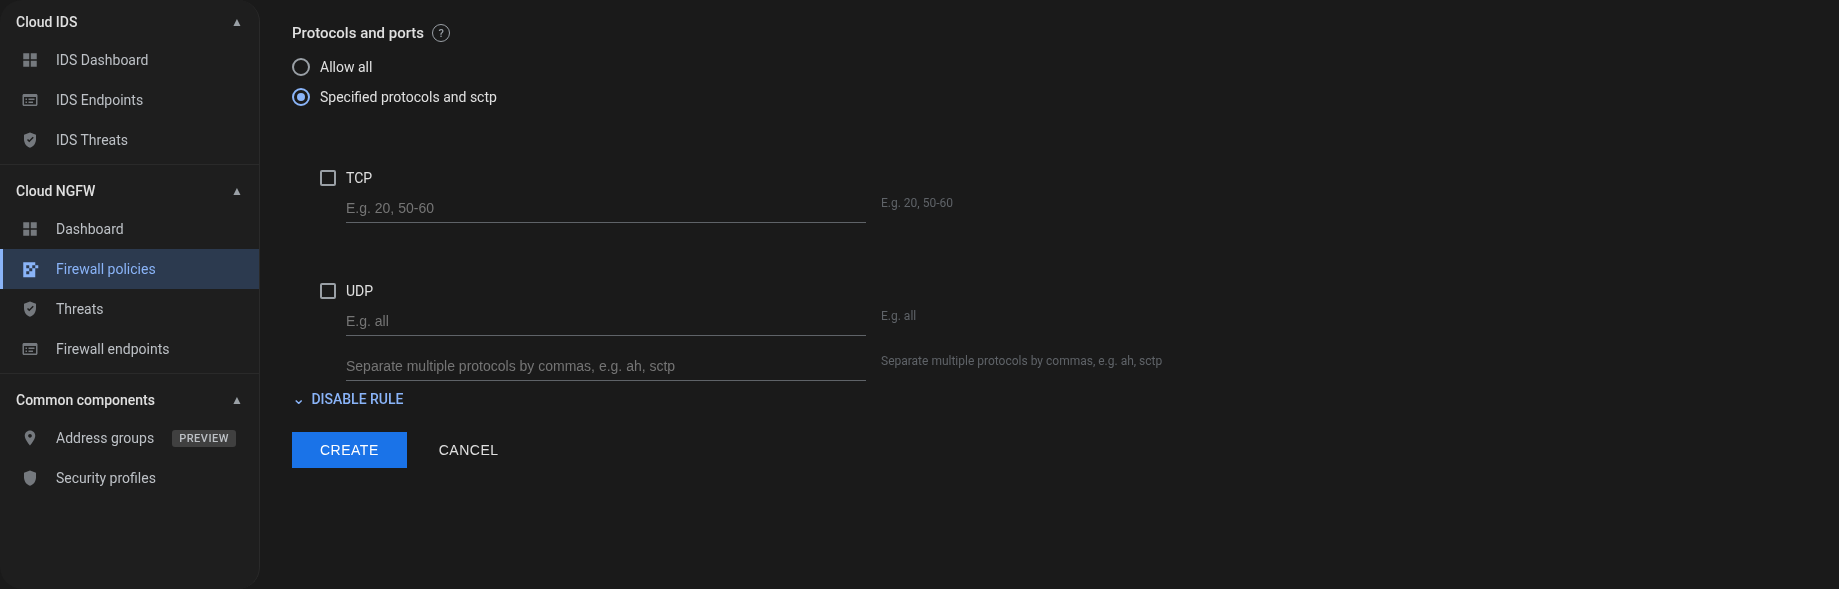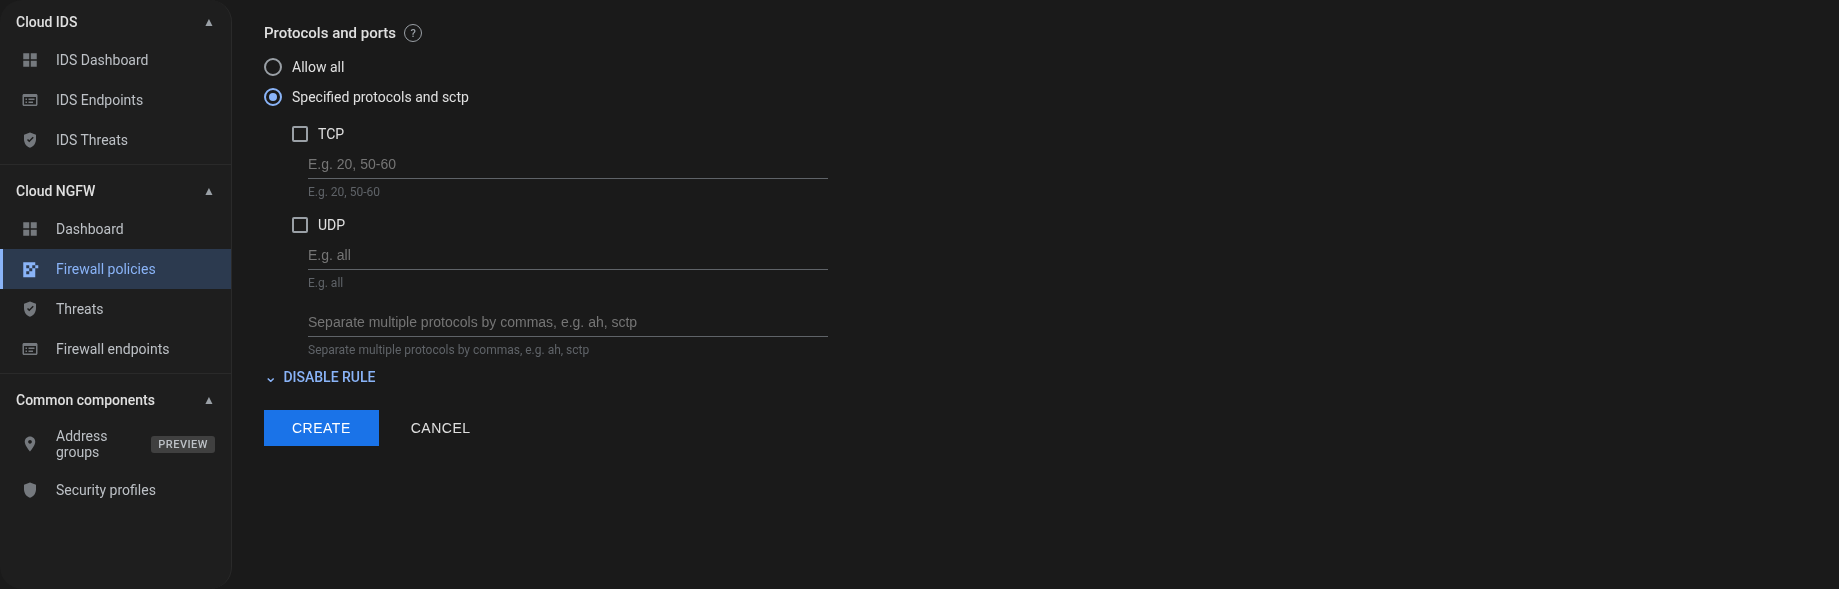--- a/index.html
+++ b/index.html
@@ -8,21 +8,21 @@
       color: #e0e0e0;
       font-family: 'Google Sans', Roboto, Arial, sans-serif;
       font-size: 14px;
       display: flex;
       height: 589px;
       overflow: hidden;
     }
 
     
     .sidebar {
-      width: 232px;
+      width: 260px;
       background: #1e1e1e;
       height: 100%;
       display: flex;
       flex-direction: column;
       flex-shrink: 0;
       border-right: 1px solid #2a2a2a;
       overflow-y: auto;
       border-radius: 22px;
     }
 
@@ -175,44 +175,45 @@
       display: flex;
       flex-direction: column;
       gap: 8px;
     }
 
     .checkbox-row {
       display: flex;
       align-items: center;
       gap: 10px;
       cursor: pointer;
+      margin-top: 44px;
     }
 
     .checkbox {
       width: 16px;
       height: 16px;
       border: 2px solid #9aa0a6;
       border-radius: 2px;
       display: flex;
       align-items: center;
       justify-content: center;
       flex-shrink: 0;
       background: transparent;
     }
 
     .checkbox-label {
       color: #e0e0e0;
       font-size: 14px;
     }
 
     .port-input-container {
-      margin-left: 16px;
-      display: flex;
-      flex-direction: column;
-      gap: 4px;
+      margin-left: 26px;
+      display: flex;
+      flex-direction: row;
+      gap: 15px;
     }
 
     .input-field {
       width: 520px;
       background: transparent;
       border: none;
       border-bottom: 1px solid #5f6368;
       color: #e0e0e0;
       font-size: 14px;
       padding: 6px 0;

